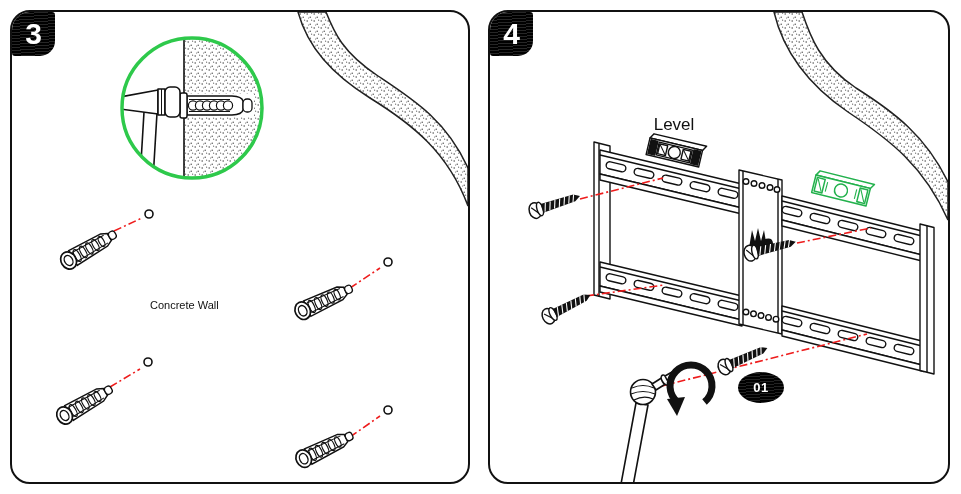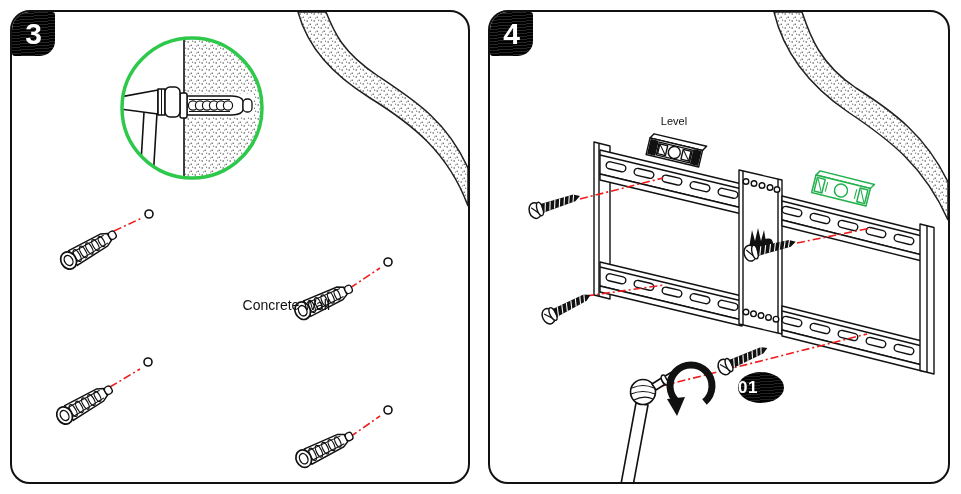--- a/index.html
+++ b/index.html
@@ -8,29 +8,29 @@
   .panel{position:absolute;top:10px;height:474px;border:2px solid #111;border-radius:20px;
          box-sizing:border-box;overflow:hidden;background:#fff;}
   #panel3{left:10px;width:460px;}
   #panel4{left:488px;width:462px;}
   .panel svg{position:absolute;left:0;top:0;}
   .step-badge{position:absolute;left:0;top:0;width:43px;height:44px;color:#fff;
      background:repeating-linear-gradient(176deg,#000 0 2px,#262626 2px 3px);
      border-bottom-right-radius:15px;border-top-left-radius:17px;border-bottom-left-radius:3px;border-top-right-radius:3px;
      display:flex;align-items:center;justify-content:center;
      font-size:30px;font-weight:bold;z-index:5;}
-  .caption{position:absolute;left:138px;top:284px;width:180px;text-align:right;
-     font-size:14px;line-height:19px;color:#111;z-index:4;}
+  .caption{position:absolute;left:138px;top:284px;width:180px;text-align:left;
+     font-size:11px;line-height:19px;color:#111;z-index:4;}
   .caption span{display:block;}
   .level-label{position:absolute;left:139px;top:103px;width:90px;text-align:center;
-     font-size:11px;color:#111;z-index:4;}
+     font-size:17px;color:#111;z-index:4;}
   .order-badge{position:absolute;left:248px;top:360px;width:46px;height:31px;
      background:repeating-linear-gradient(176deg,#000 0 2px,#222 2px 3px);
-     border-radius:50%;color:#fff;font-weight:bold;font-size:17px;letter-spacing:.5px;
-     display:flex;align-items:center;z-index:5;}
+     border-radius:50%;color:#fff;font-weight:bold;font-size:13px;letter-spacing:.5px;
+     display:flex;align-items:center;justify-content:center;z-index:5;}
 </style>
 </head>
 <body>
 
 <div class="page">
 
   <div class="panel" id="panel3">
     <div class="step-badge">
       <span>3</span>
     </div>

